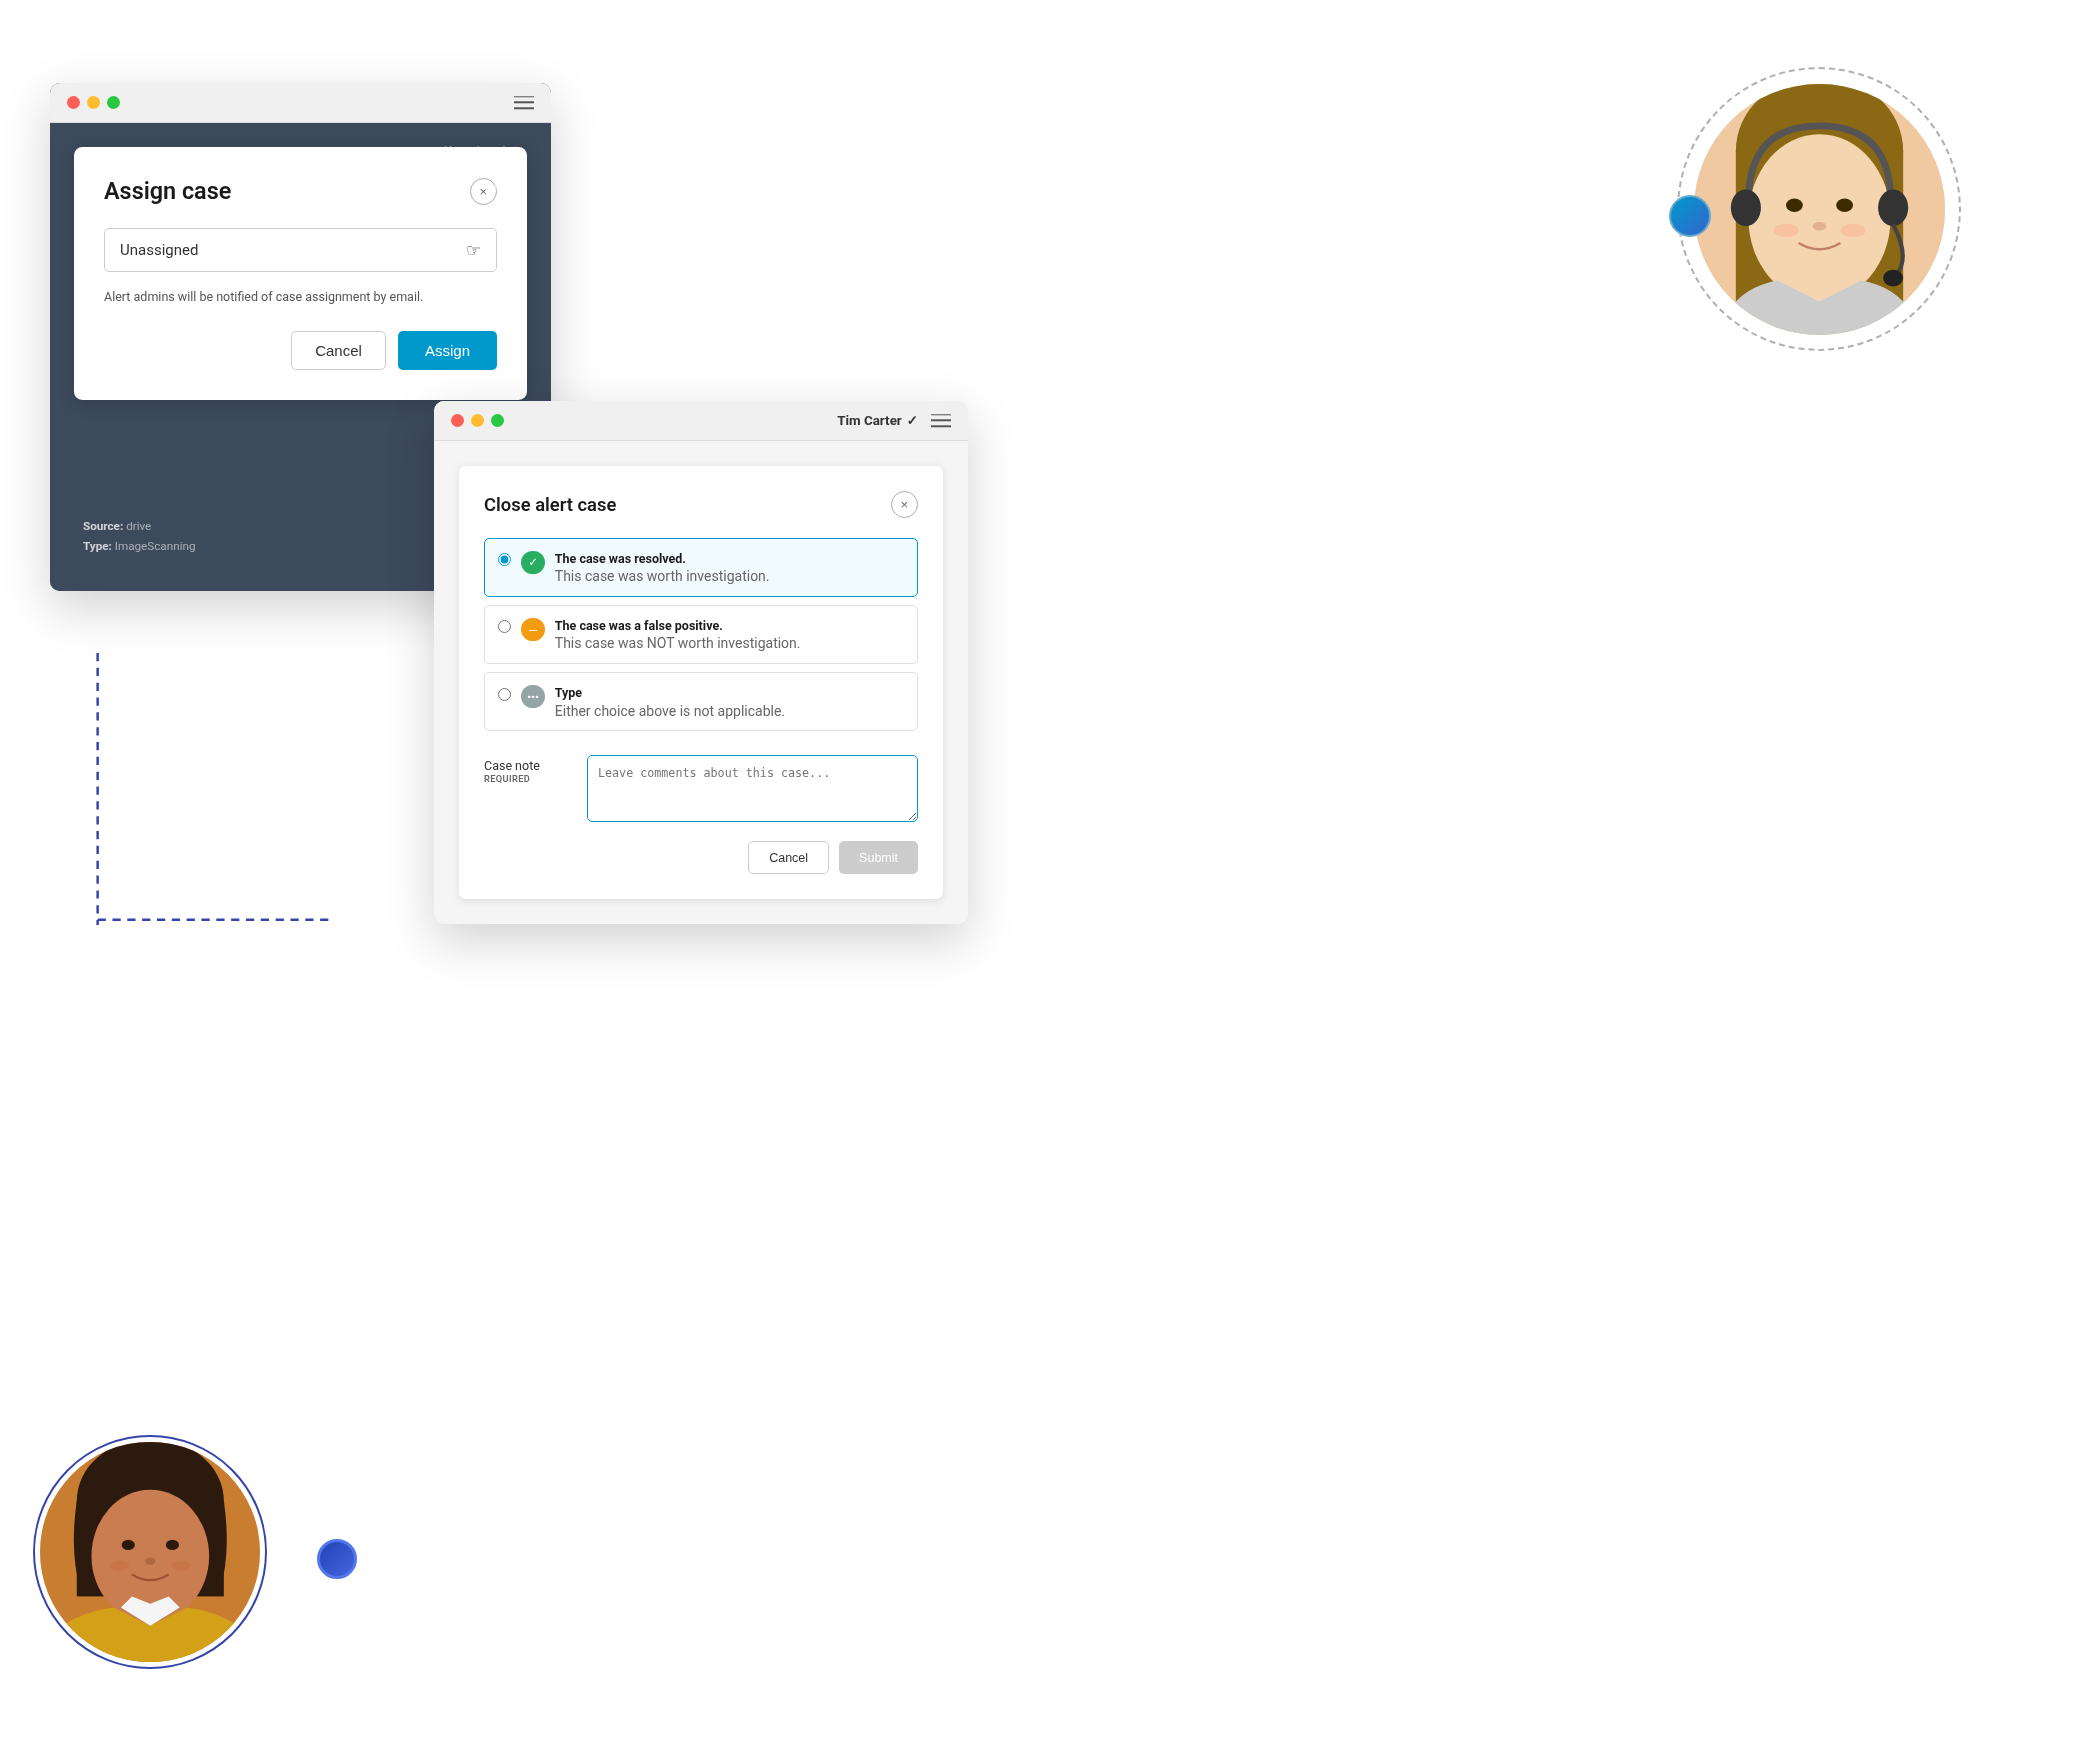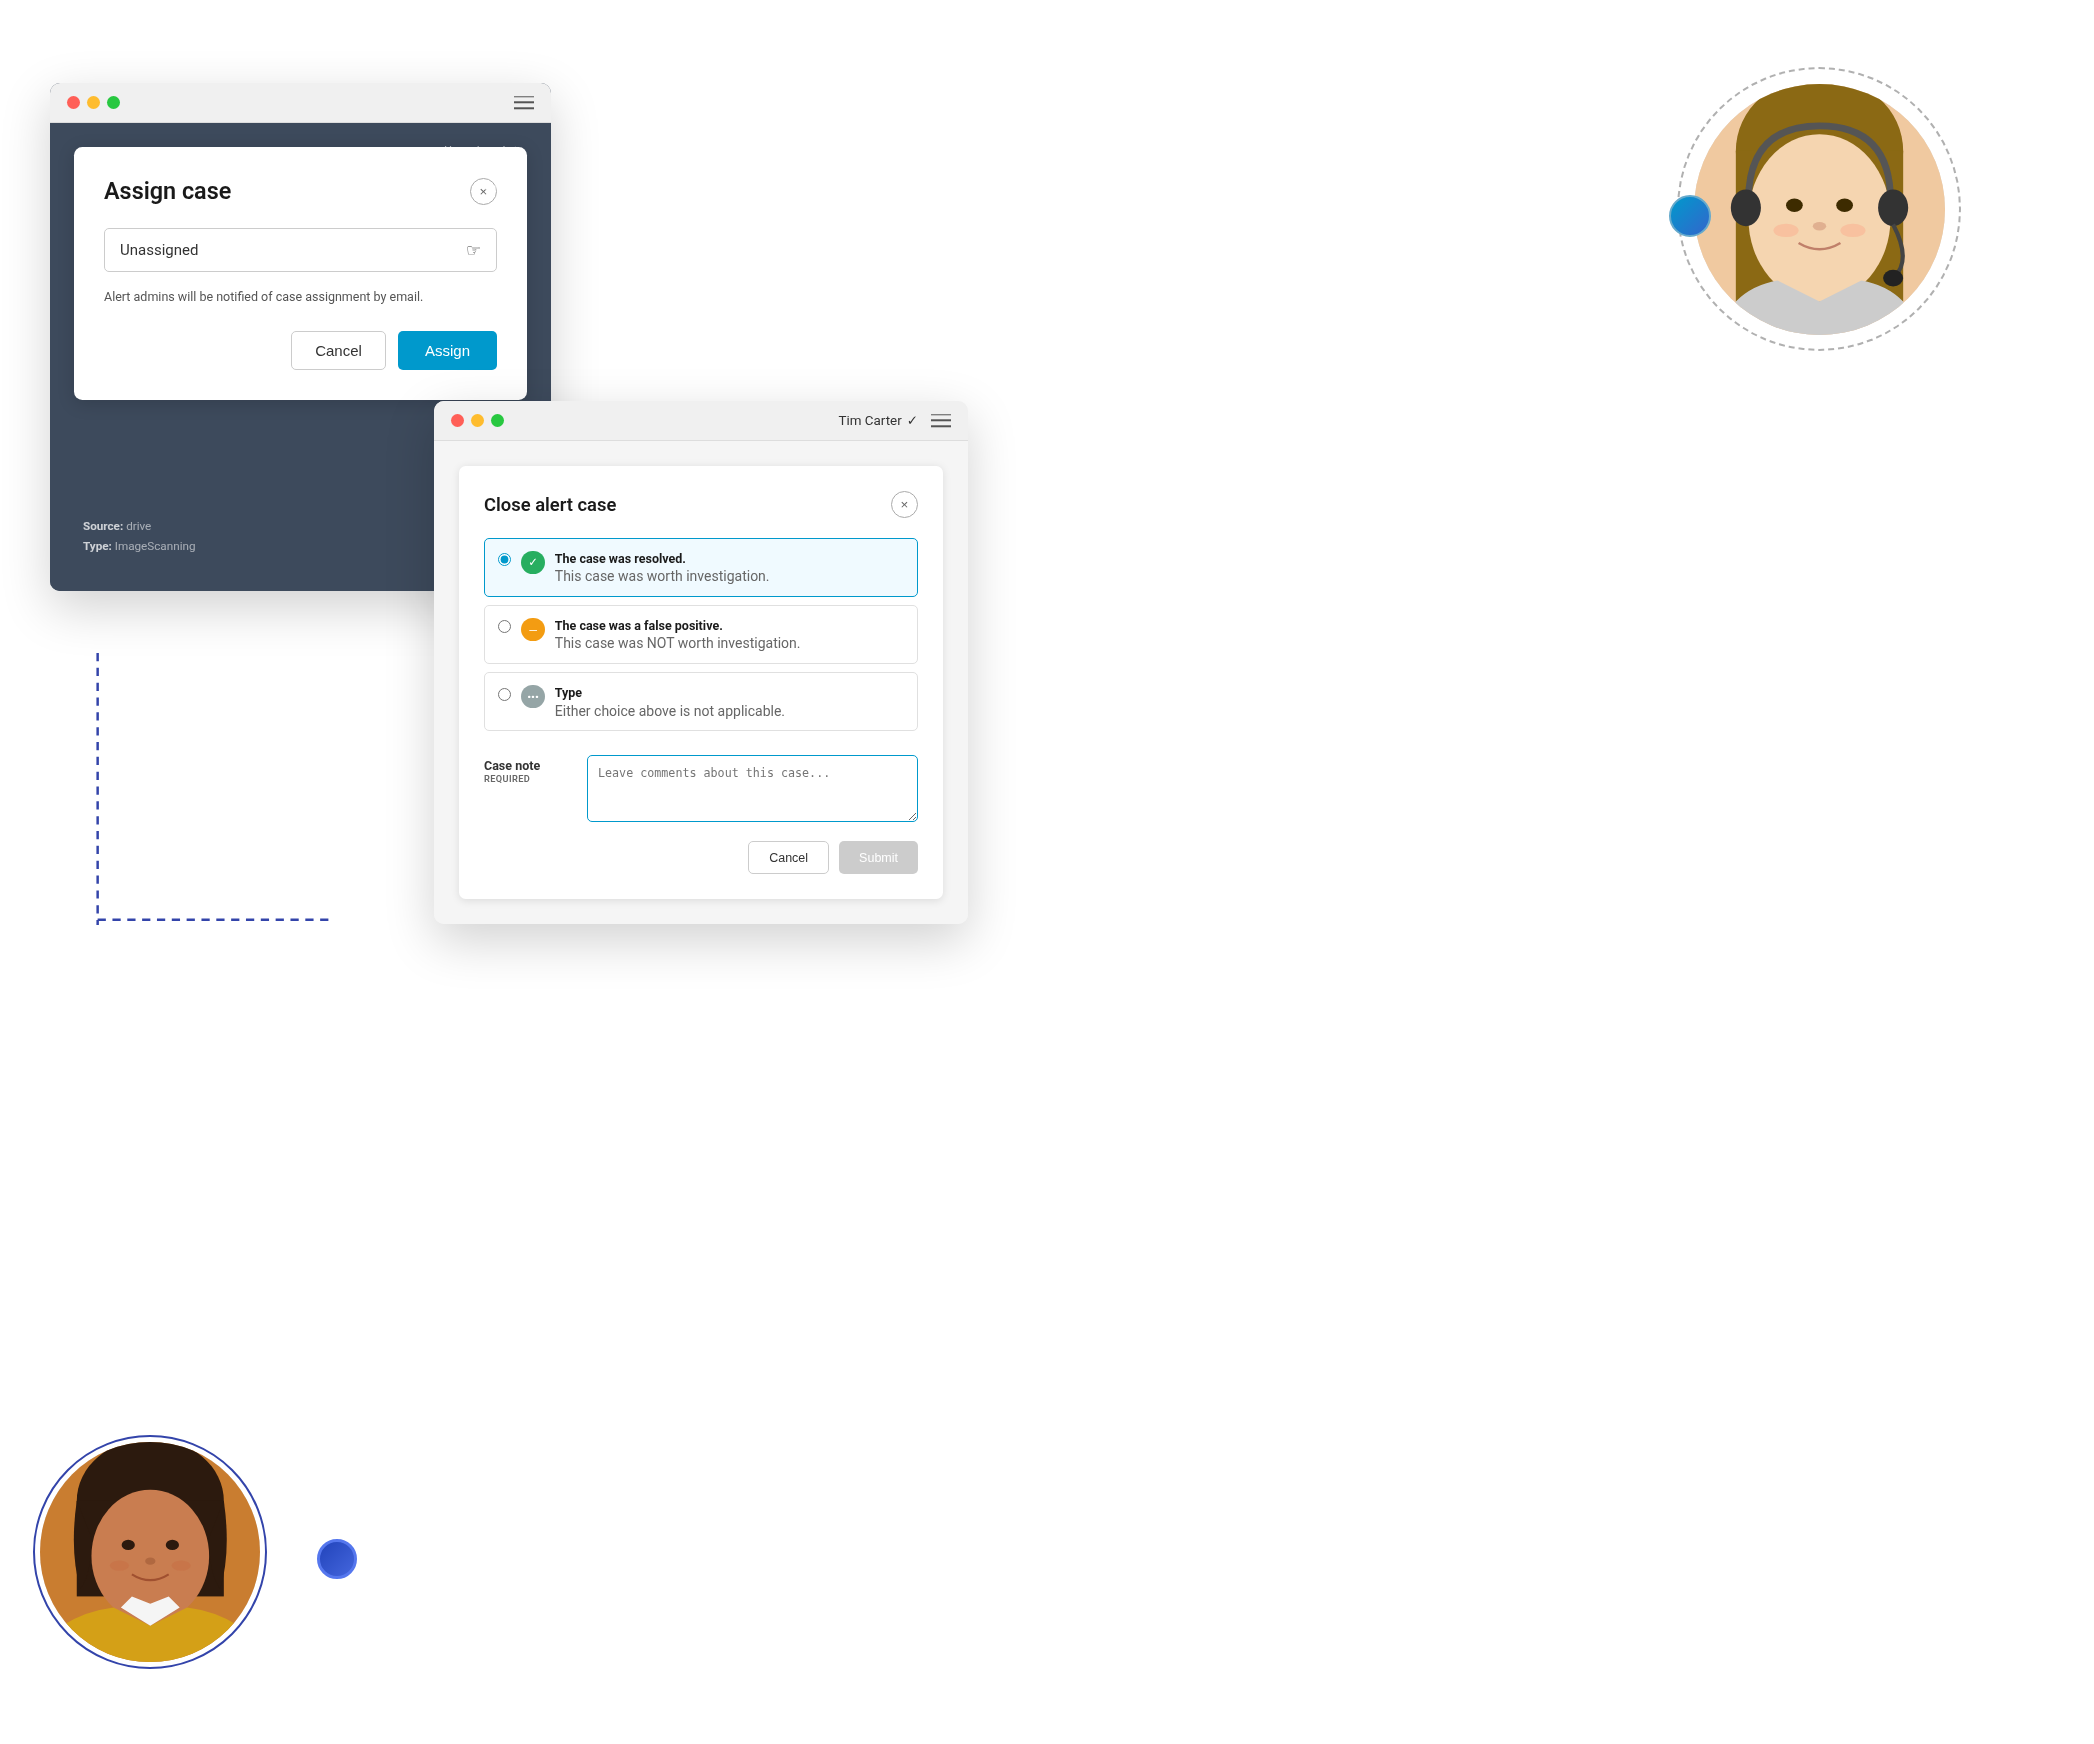--- a/index.html
+++ b/index.html
@@ -195,21 +195,21 @@
       padding: 25px 25px 25px;
       min-height: 434px;
     }
 
     .user-label {
       position: absolute;
       right: 50px;
       top: 11.7px;
       font-size: 13.4px;
       color: #333;
-      font-weight: 400;
+      font-weight: 700;
       display: flex;
       align-items: center;
       gap: 5px;
     }
 
     .close-alert-modal {
       background: #fff;
       border-radius: 6.7px;
       padding: 25px;
       box-shadow: 0 1.7px 8.3px rgba(0,0,0,0.1);
@@ -291,21 +291,21 @@
       margin-bottom: 2.5px;
     }
 
     .reason-text span {
       font-size: 14px;
       color: #666;
     }
 
     .case-note-label {
       font-size: 12.5px;
-      font-weight: 700;
+      font-weight: 400;
       color: #333;
       text-align: right;
     }
 
     .case-note-required {
       font-size: 9.2px;
       color: #666;
       display: block;
       text-transform: uppercase;
       letter-spacing: 0.4px;

